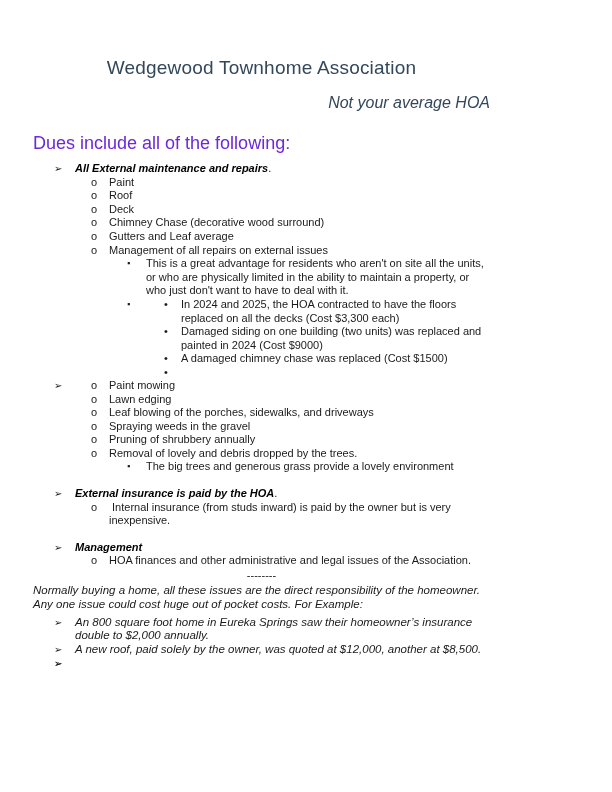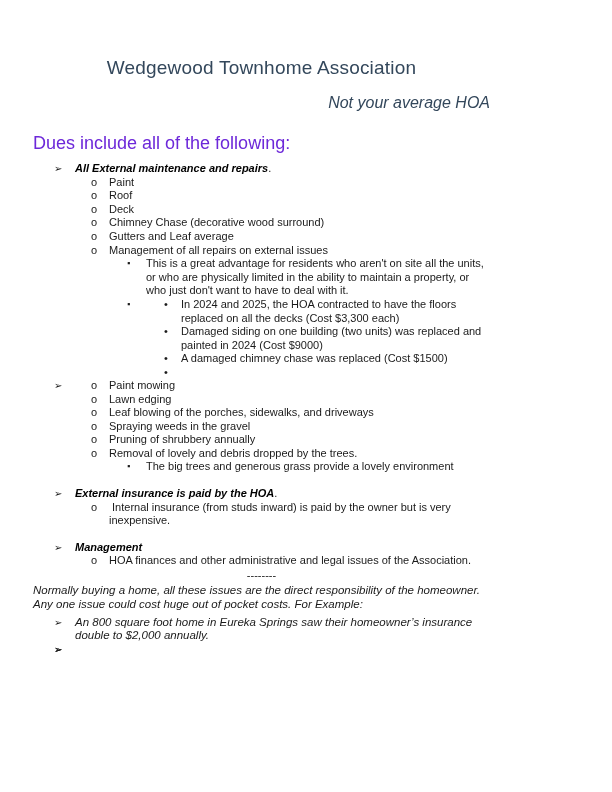--- a/index.html
+++ b/index.html
@@ -104,18 +104,18 @@
         <div class="li l1 bold"><span class="bullet">➢</span><span class="txt">Management</span></div>
         <div class="li l2"><span class="bullet">o</span><span class="txt">HOA finances and other administrative and legal issues of the Association.</span></div>
       </div>
 
     <div class="divider">--------</div>
 
     <div class="outro">Normally buying a home, all these issues are the direct responsibility of the homeowner.  Any one issue could cost huge out of pocket costs. For Example:</div>
 
     <div class="list examples" id="examples-list">
         <div class="li l1"><span class="bullet">➢</span><span class="txt">An 800 square foot home in Eureka Springs saw their homeowner’s insurance double to $2,000 annually.</span></div>
-        <div class="li l1"><span class="bullet">➢</span></div>
+        <div class="li l1"><span class="bullet">➢</span><span class="txt">A new roof, paid solely by the owner, was quoted at $12,000, another at $8,500.</span></div>
         <div class="li l1"><span class="bullet">➢</span></div>
         <div class="li l1"><span class="bullet">➢</span></div>
       </div>
   </div>
 </div>
 
 </body></html>

